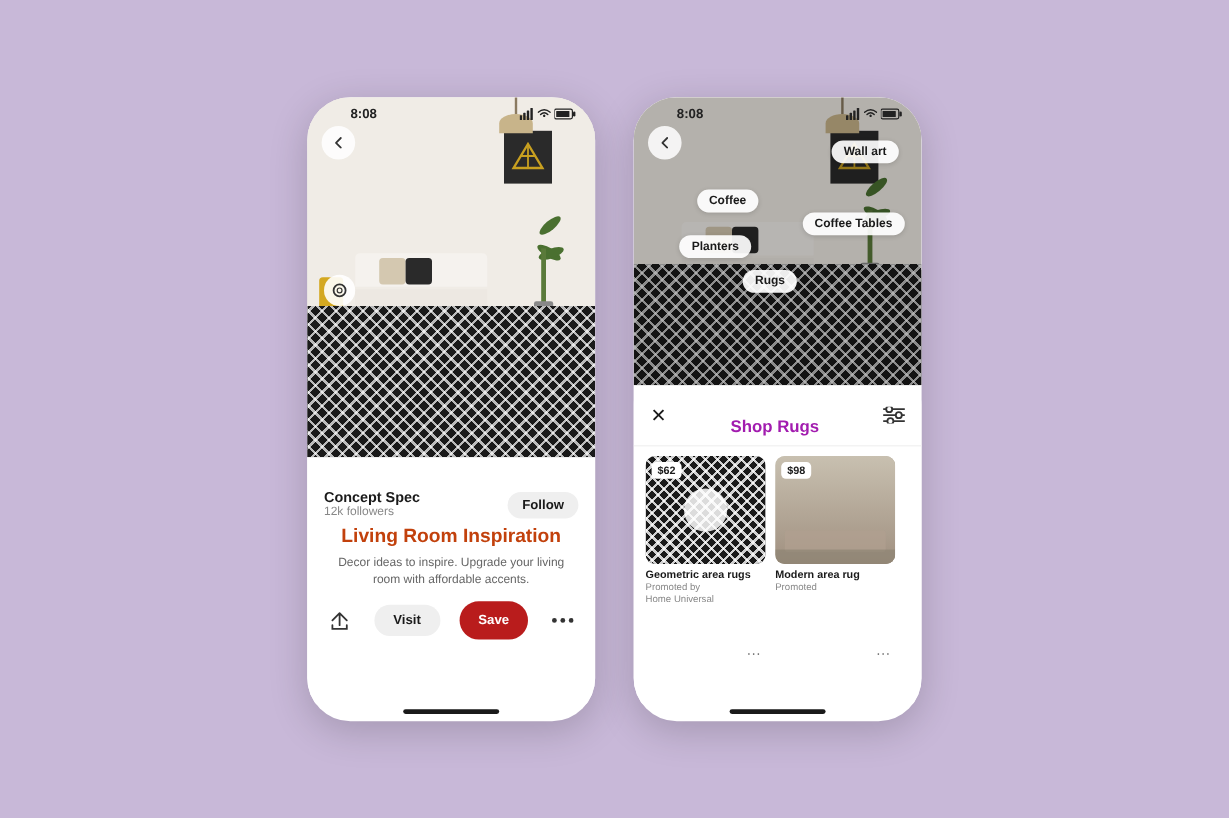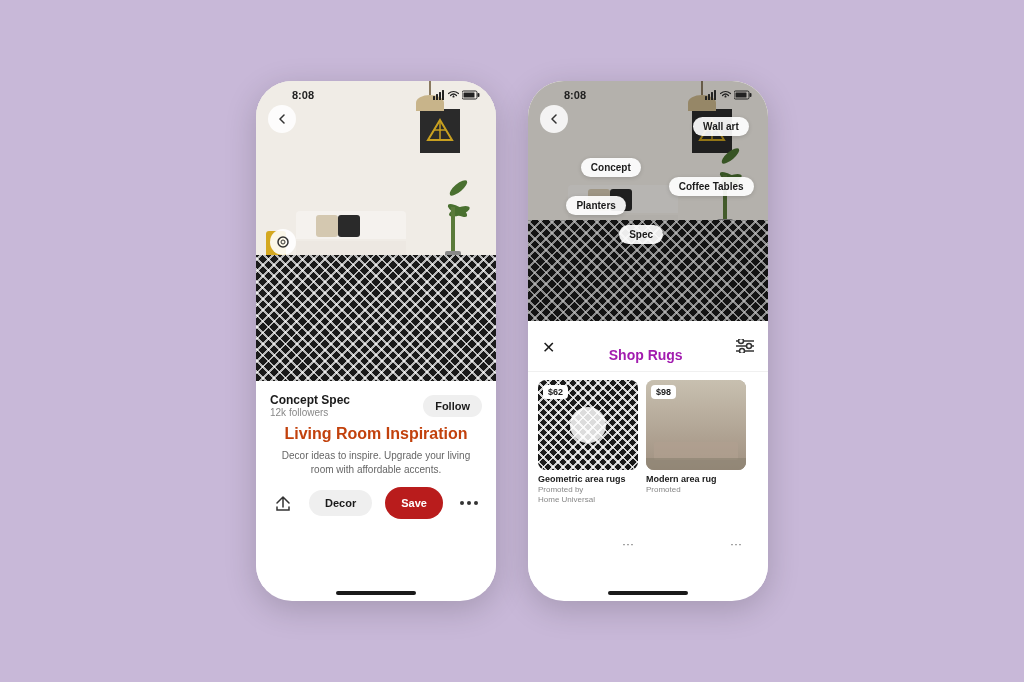--- a/index.html
+++ b/index.html
@@ -236,22 +236,23 @@
     .pin-content {
       flex: 1;
       padding: 12px 14px 10px;
       background: #fff;
       display: flex;
       flex-direction: column;
       gap: 6px;
     }
     .author-row {
       display: flex;
-      align-items: center;
+      align-items: flex-end;
       justify-content: space-between;
+      margin-top: 14px;
     }
     .author-info {
       display: flex;
       flex-direction: column;
     }
     .author-name {
       font-size: 12px;
       font-weight: 600;
       color: #1a1a1a;
     }
@@ -573,21 +574,21 @@
     </div>
     <div class="pin-title">Living Room Inspiration</div>
     <div class="pin-desc">Decor ideas to inspire. Upgrade your living room with affordable accents.</div>
     <div class="action-bar">
       <button class="action-btn">
         <svg width="18" height="18" viewBox="0 0 18 18">
           <path d="M3 9 L9 3 L15 9 M9 3 L9 13" stroke="#333" stroke-width="1.5" fill="none" stroke-linecap="round" stroke-linejoin="round"></path>
           <path d="M3 13 L3 16 L15 16 L15 13" stroke="#333" stroke-width="1.5" fill="none" stroke-linecap="round"></path>
         </svg>
       </button>
-      <button class="visit-btn">Decor</button>
+      <button class="visit-btn">Visit</button>
       <button class="save-btn">Save</button>
       <button class="action-btn">
         <svg width="18" height="6" viewBox="0 0 18 6">
           <circle cx="2" cy="3" r="2" fill="#333"></circle>
           <circle cx="9" cy="3" r="2" fill="#333"></circle>
           <circle cx="16" cy="3" r="2" fill="#333"></circle>
         </svg>
       </button>
     </div>
   </div>
@@ -655,30 +656,30 @@
       <div class="rug">
         <div class="rug-pattern"></div>
       </div>
 
       <div class="pin-image-overlay"></div>
 
       <div class="tag-bubble" style="top:15%;right:8%;z-index:10;">
         <span>Wall art</span>
       </div>
       <div class="tag-bubble" style="top:32%;left:22%;z-index:10;">
-        <span>Concept</span>
+        <span>Coffee</span>
       </div>
       <div class="tag-bubble" style="top:40%;right:6%;z-index:10;">
         <span>Coffee Tables</span>
       </div>
       <div class="tag-bubble" style="top:48%;left:16%;z-index:10;">
         <span>Planters</span>
       </div>
       <div class="tag-bubble" style="top:60%;left:38%;z-index:10;">
-        <span>Spec</span>
+        <span>Rugs</span>
       </div>
     </div>
   </div>
 
   <div class="shop-panel">
     <div class="shop-header">
       <button class="shop-close">✕</button>
       <span class="shop-title">Shop Rugs</span>
       <button class="shop-filter">
         <svg width="18" height="14" viewBox="0 0 18 14">

